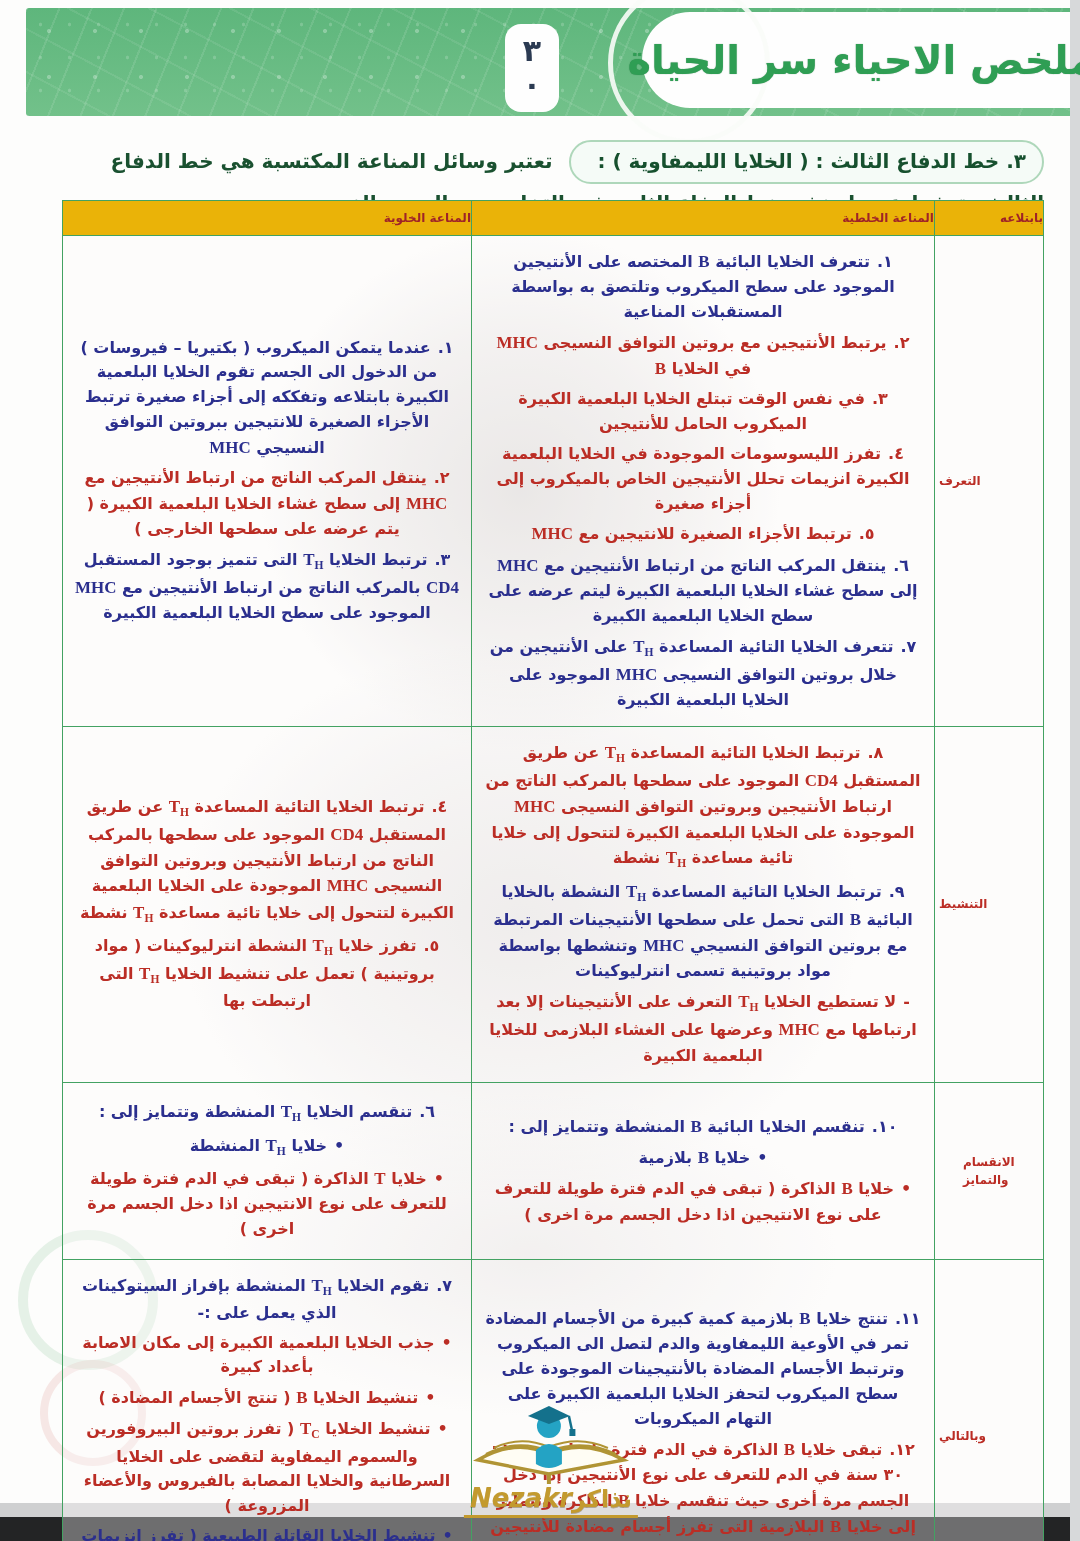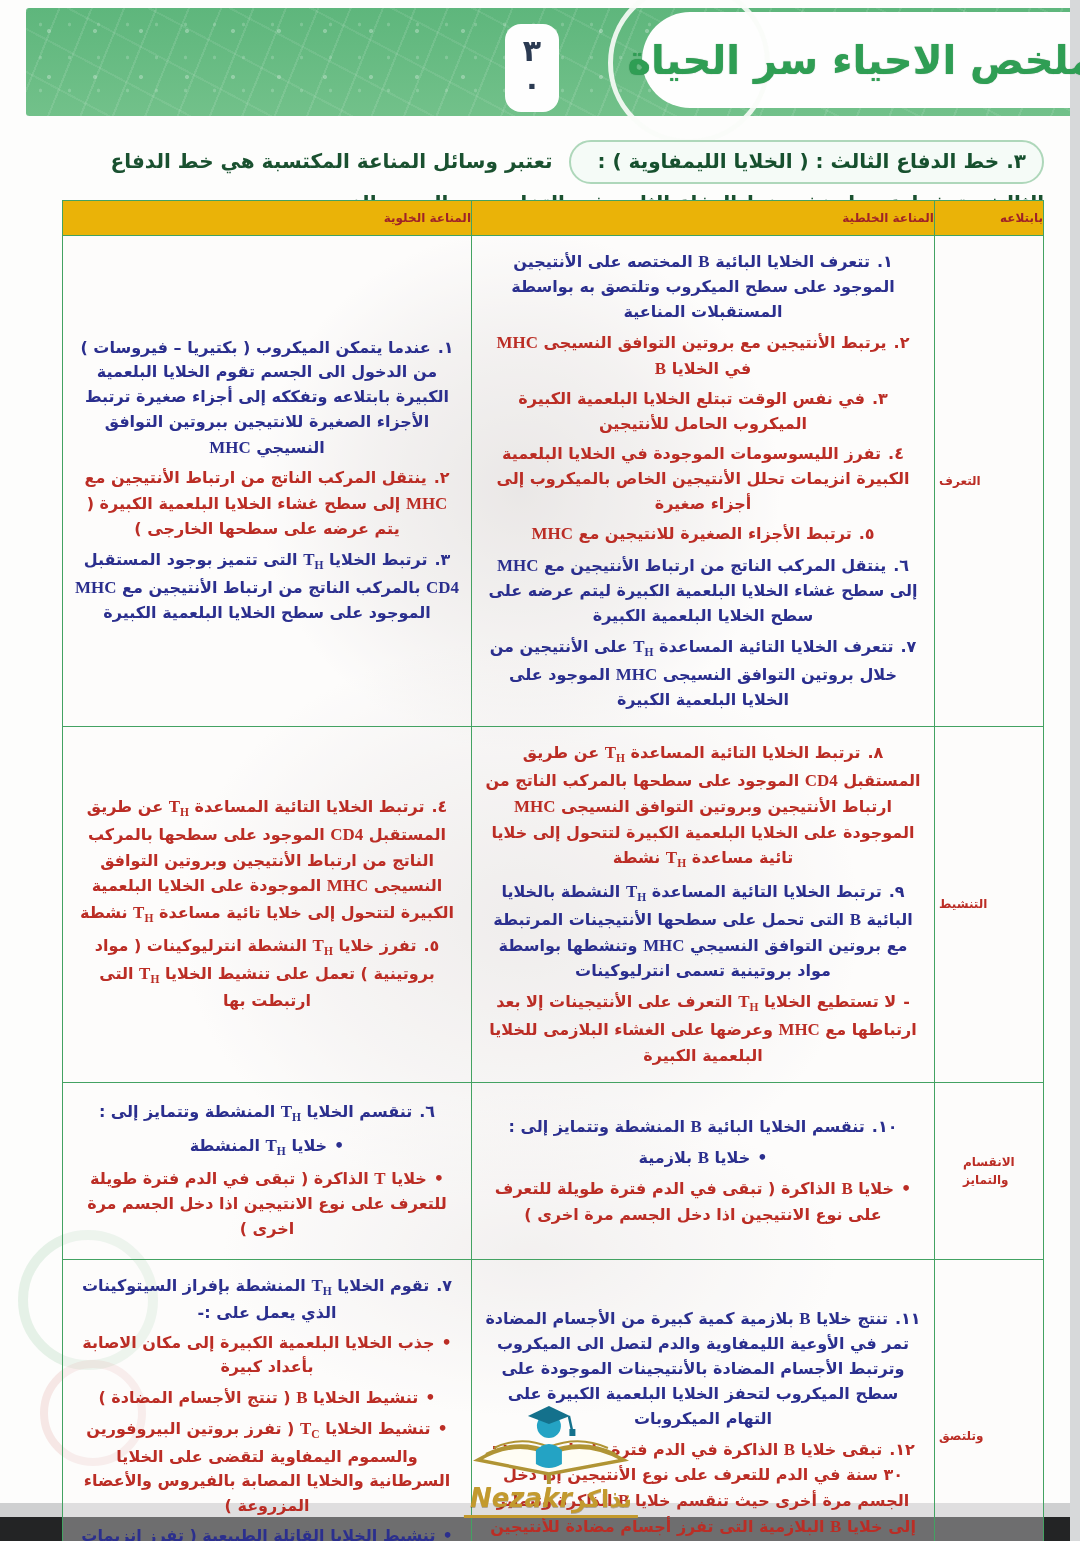--- a/index.html
+++ b/index.html
@@ -195,21 +195,21 @@
             <td>
               <div class="cell-inner">
                 <div class="item c-blue"><span class="marker">٦.</span>تنقسم الخلايا <span class="lat">T<sub>H</sub></span> المنشطة وتتمايز إلى :</div>
                 <div class="item c-blue"><span class="marker">•</span>خلايا <span class="lat">T<sub>H</sub></span> المنشطة</div>
                 <div class="item c-red"><span class="marker">•</span>خلايا <span class="lat">T</span> الذاكرة ( تبقى في الدم فترة طويلة للتعرف على نوع الانتيجين اذا دخل الجسم مرة اخرى )</div>
               </div>
             </td>
           </tr>
           <tr>
             <td style="height: 306px;">
-              <div class="stage-label">وتلتصق</div>
+              <div class="stage-label">وبالتالي</div>
             </td>
             <td>
               <div class="cell-inner">
                 <div class="item c-blue"><span class="marker">١١.</span>تنتج خلايا <span class="lat">B</span> بلازمية كمية كبيرة من الأجسام المضادة تمر في الأوعية الليمفاوية والدم لتصل الى الميكروب وترتبط الأجسام المضادة بالأنتيجينات الموجودة على سطح الميكروب لتحفز الخلايا البلعمية الكبيرة على التهام الميكروبات</div>
                 <div class="item c-red"><span class="marker">١٢.</span>تبقى خلايا <span class="lat">B</span> الذاكرة في الدم فترة طويلة من ٢٠ : ٣٠ سنة في الدم للتعرف على نوع الأنتيجين إذا دخل الجسم مرة أخرى حيث تنقسم خلايا <span class="lat">B</span> الذاكرة وتتمايز إلى خلايا <span class="lat">B</span> البلازمية التى تفرز أجسام مضادة للأنتيجين وبالتالي تكون الاستجابة سريعة</div>
               </div>
             </td>
             <td>
               <div class="cell-inner">
                 <div class="item c-blue"><span class="marker">٧.</span>تقوم الخلايا <span class="lat">T<sub>H</sub></span> المنشطة بإفراز السيتوكينات الذي يعمل على :-</div>

